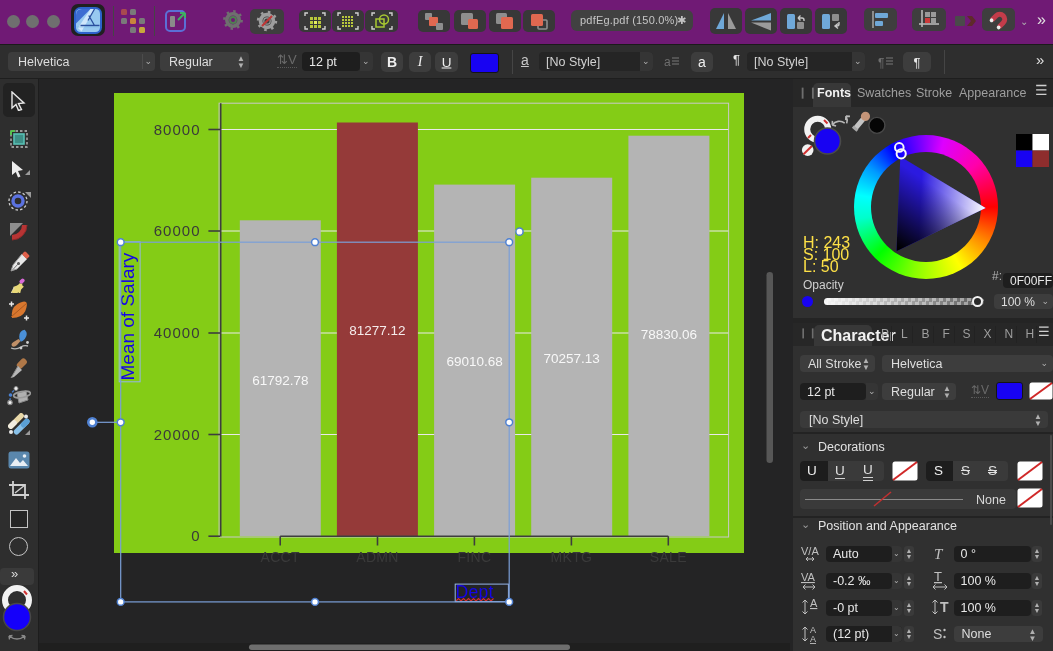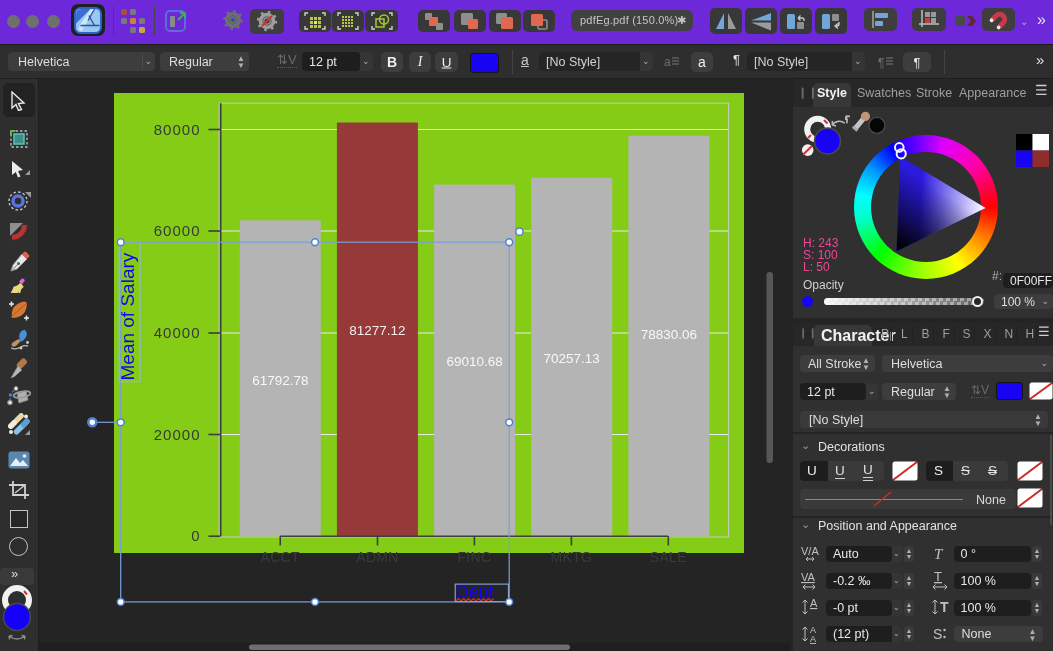--- a/index.html
+++ b/index.html
@@ -14,21 +14,21 @@
   .field .lbl{position:absolute;left:7px;top:50%;transform:translateY(-50%);white-space:nowrap;}
   .chev{position:absolute;color:#b0b0b0;font-size:9px;line-height:9px;}
   .updn{position:absolute;color:#b0b0b0;font-size:8px;line-height:7px;text-align:center;}
   .dim{color:#787878;}
   .sep{position:absolute;width:1px;background:#454545;}
   .glyph{position:absolute;color:#e6e6e6;}
 </style>
 </head>
 <body>
 
-<div class="ab" id="topbar" style="left:0;top:0;width:1053px;height:44px;background:#6d28d9;border-bottom:1px solid #1b1b1b;">
+<div class="ab" id="topbar" style="left:0;top:0;width:1053px;height:44px;background:#701a75;border-bottom:1px solid #1b1b1b;">
 
   <div class="ab" style="left:7px;top:15px;width:13px;height:13px;border-radius:50%;background:#6f6f6f;"></div>
   <div class="ab" style="left:26px;top:15px;width:13px;height:13px;border-radius:50%;background:#6f6f6f;"></div>
   <div class="ab" style="left:47px;top:15px;width:13px;height:13px;border-radius:50%;background:#6f6f6f;"></div>
 
   <div class="ab" style="left:71px;top:4px;width:34px;height:32px;background:#202020;border-radius:7px;"></div>
   <div class="ab" style="left:74px;top:7px;width:28px;height:27px;">
     <svg width="28" height="27" style="position:absolute;left:0;top:0;">
       <rect x="0" y="0" width="28" height="27" rx="6.5" fill="#2d62cc"></rect>
       <rect x="2" y="2" width="24" height="23" rx="4.5" fill="#98c9f0"></rect>
@@ -484,21 +484,21 @@
     <rect x="39" y="564" width="751" height="8" fill="#1f1f1f"></rect>
     <rect x="249" y="565.5" width="321" height="5.5" rx="2.7" fill="#6e6e6e"></rect>
   </svg>
 
   <div class="ab" id="panels" style="left:793px;top:0;width:260px;height:572px;background:#303030;overflow:hidden;">
 
     <div class="ab" style="left:0;top:0;width:260px;height:28px;background:#272727;"></div>
     <div class="ab" style="left:20px;top:4px;width:38px;height:24px;background:#383838;border-radius:5px 5px 0 0;"></div>
     <div class="ab" style="left:0;top:0;width:260px;height:28px;font-size:12.5px;color:#9e9e9e;">
       <span style="position:absolute;left:5px;top:7px;color:#6e6e6e;letter-spacing:1px;font-size:11px;">❙❙</span>
-      <span style="position:absolute;left:24px;top:7px;color:#f2f2f2;font-weight:600;">Style</span>
+      <span style="position:absolute;left:24px;top:7px;color:#f2f2f2;font-weight:600;">Fonts</span>
       <span style="position:absolute;left:64px;top:7px;">Swatches</span>
       <span style="position:absolute;left:123px;top:7px;">Stroke</span>
       <span style="position:absolute;left:166px;top:7px;">Appearance</span>
       <span style="position:absolute;left:242px;top:3px;color:#cfcfcf;font-size:14px;">☰</span>
     </div>
     <svg class="ab" style="left:0;top:28px;" width="260" height="211">
 
       <circle cx="24.7" cy="22.3" r="10.5" fill="none" stroke="#f2f2f2" stroke-width="6"></circle>
       <line x1="31" y1="13" x2="34.5" y2="16.5" stroke="#d03030" stroke-width="2"></line>
       <line x1="15" y1="31" x2="18" y2="28" stroke="#d03030" stroke-width="2"></line>
@@ -534,21 +534,21 @@
         </linearGradient>
       </defs>
       <g>
         <path d="M107.3 77.6 L192.6 129.1 L103.5 172.2 Z" fill="#2b1ae0"></path>
         <path d="M107.3 77.6 L192.6 129.1 L103.5 172.2 Z" fill="url(#gw)"></path>
         <path d="M107.3 77.6 L192.6 129.1 L103.5 172.2 Z" fill="url(#gb)"></path>
       </g>
       <circle cx="106.3" cy="68.4" r="4.3" fill="none" stroke="#f8f8f8" stroke-width="2"></circle>
       <circle cx="108.2" cy="74.8" r="4.6" fill="none" stroke="#f8f8f8" stroke-width="2"></circle>
     </svg>
-    <div class="ab" style="left:10px;top:158px;font-size:12px;color:#ec4899;line-height:12.1px;">H:&nbsp;243<br>S:&nbsp;100<br>L:&nbsp;50</div>
+    <div class="ab" style="left:10px;top:158px;font-size:16px;color:#fde047;line-height:12.1px;">H:&nbsp;243<br>S:&nbsp;100<br>L:&nbsp;50</div>
     <div class="ab" style="left:199px;top:190px;font-size:12px;color:#b0b0b0;">#:</div>
     <div class="field" style="left:210px;top:187px;width:50px;height:15px;margin-top:7px;">
         <span class="lbl" style="font-size:12px;">0F00FF</span>
       </div>
     <div class="ab" style="left:10px;top:199px;font-size:12px;color:#cfcfcf;">Opacity</div>
     <div class="ab" style="left:9.4px;top:217.2px;width:10.8px;height:10.8px;border-radius:50%;background:#1803f2;"></div>
     <div class="ab" style="left:31px;top:219.4px;width:160px;height:7px;border-radius:3.5px;background:repeating-conic-gradient(#9a9a9a 0% 25%, #5a5a5a 0% 50%) 0 0/7px 7px;"></div>
     <div class="ab" style="left:31px;top:219.4px;width:160px;height:7px;border-radius:3.5px;background:linear-gradient(to right,rgba(255,255,255,.95),rgba(255,255,255,0));"></div>
     <div class="ab" style="left:178.6px;top:217.2px;width:11px;height:11px;border-radius:50%;background:#2a2a2a;border:2.4px solid #f2f2f2;box-sizing:border-box;"></div>
     <div class="combo" style="left:201px;top:215px;width:59px;height:15px;">

